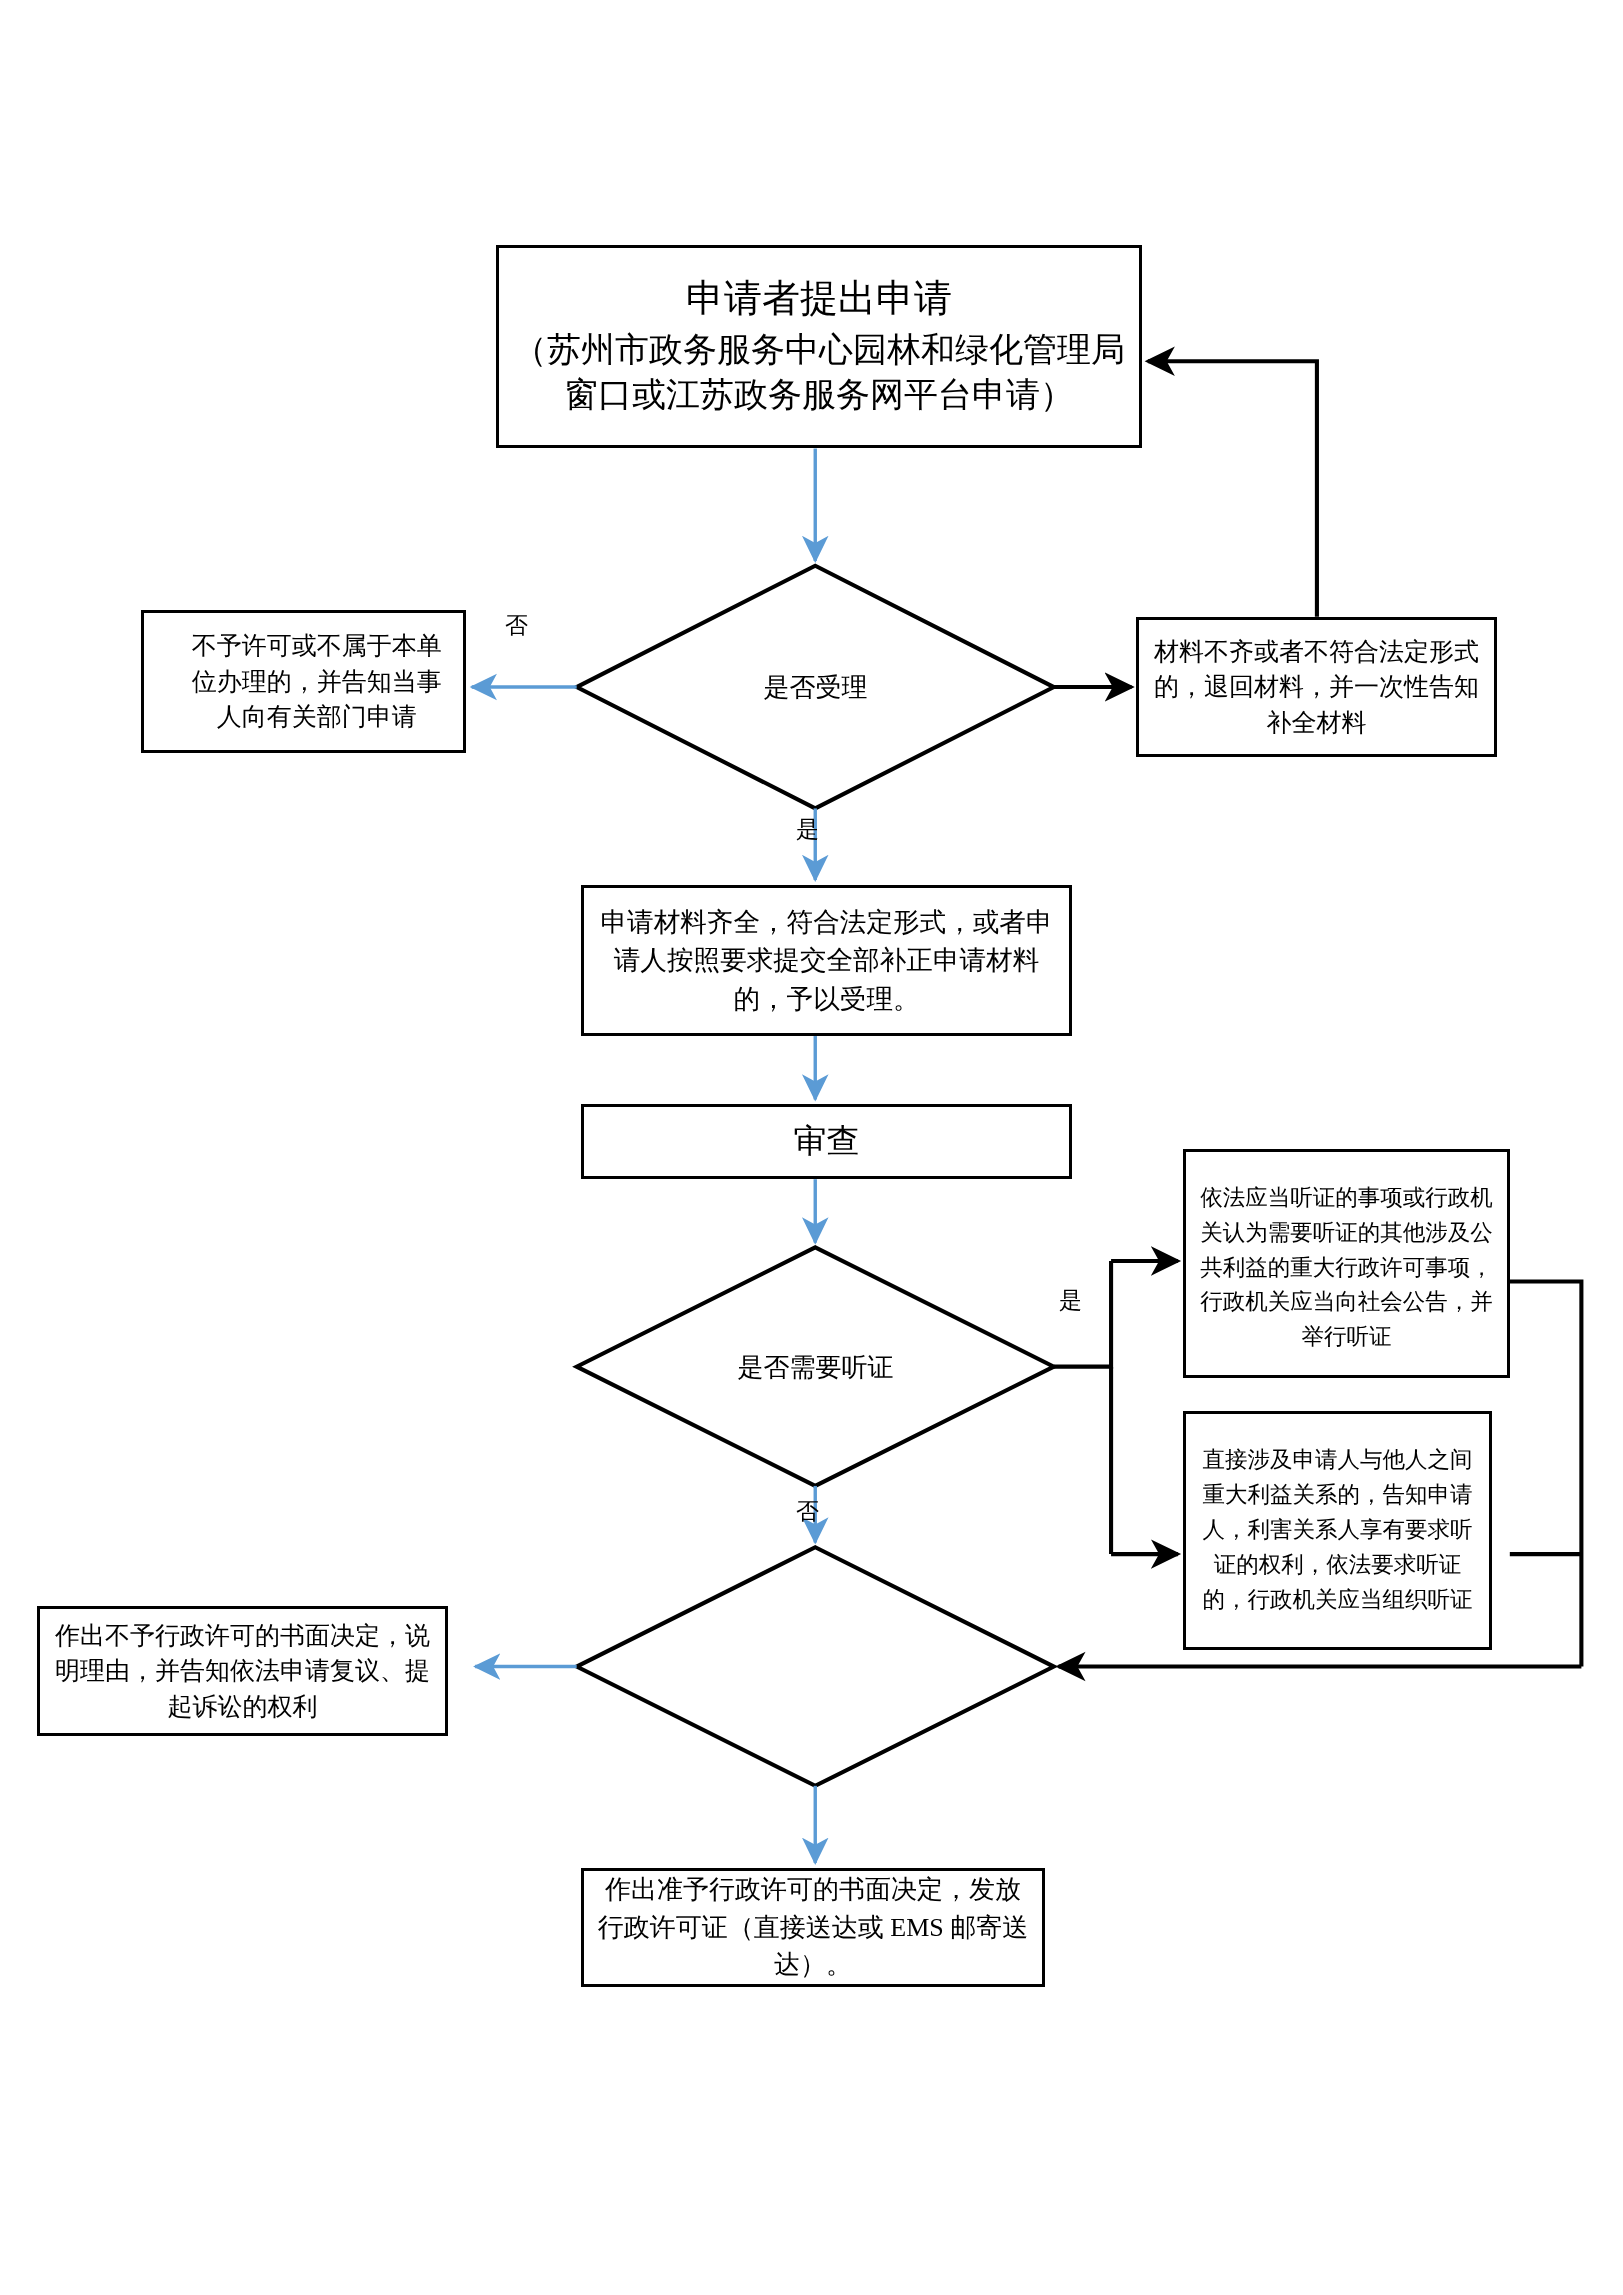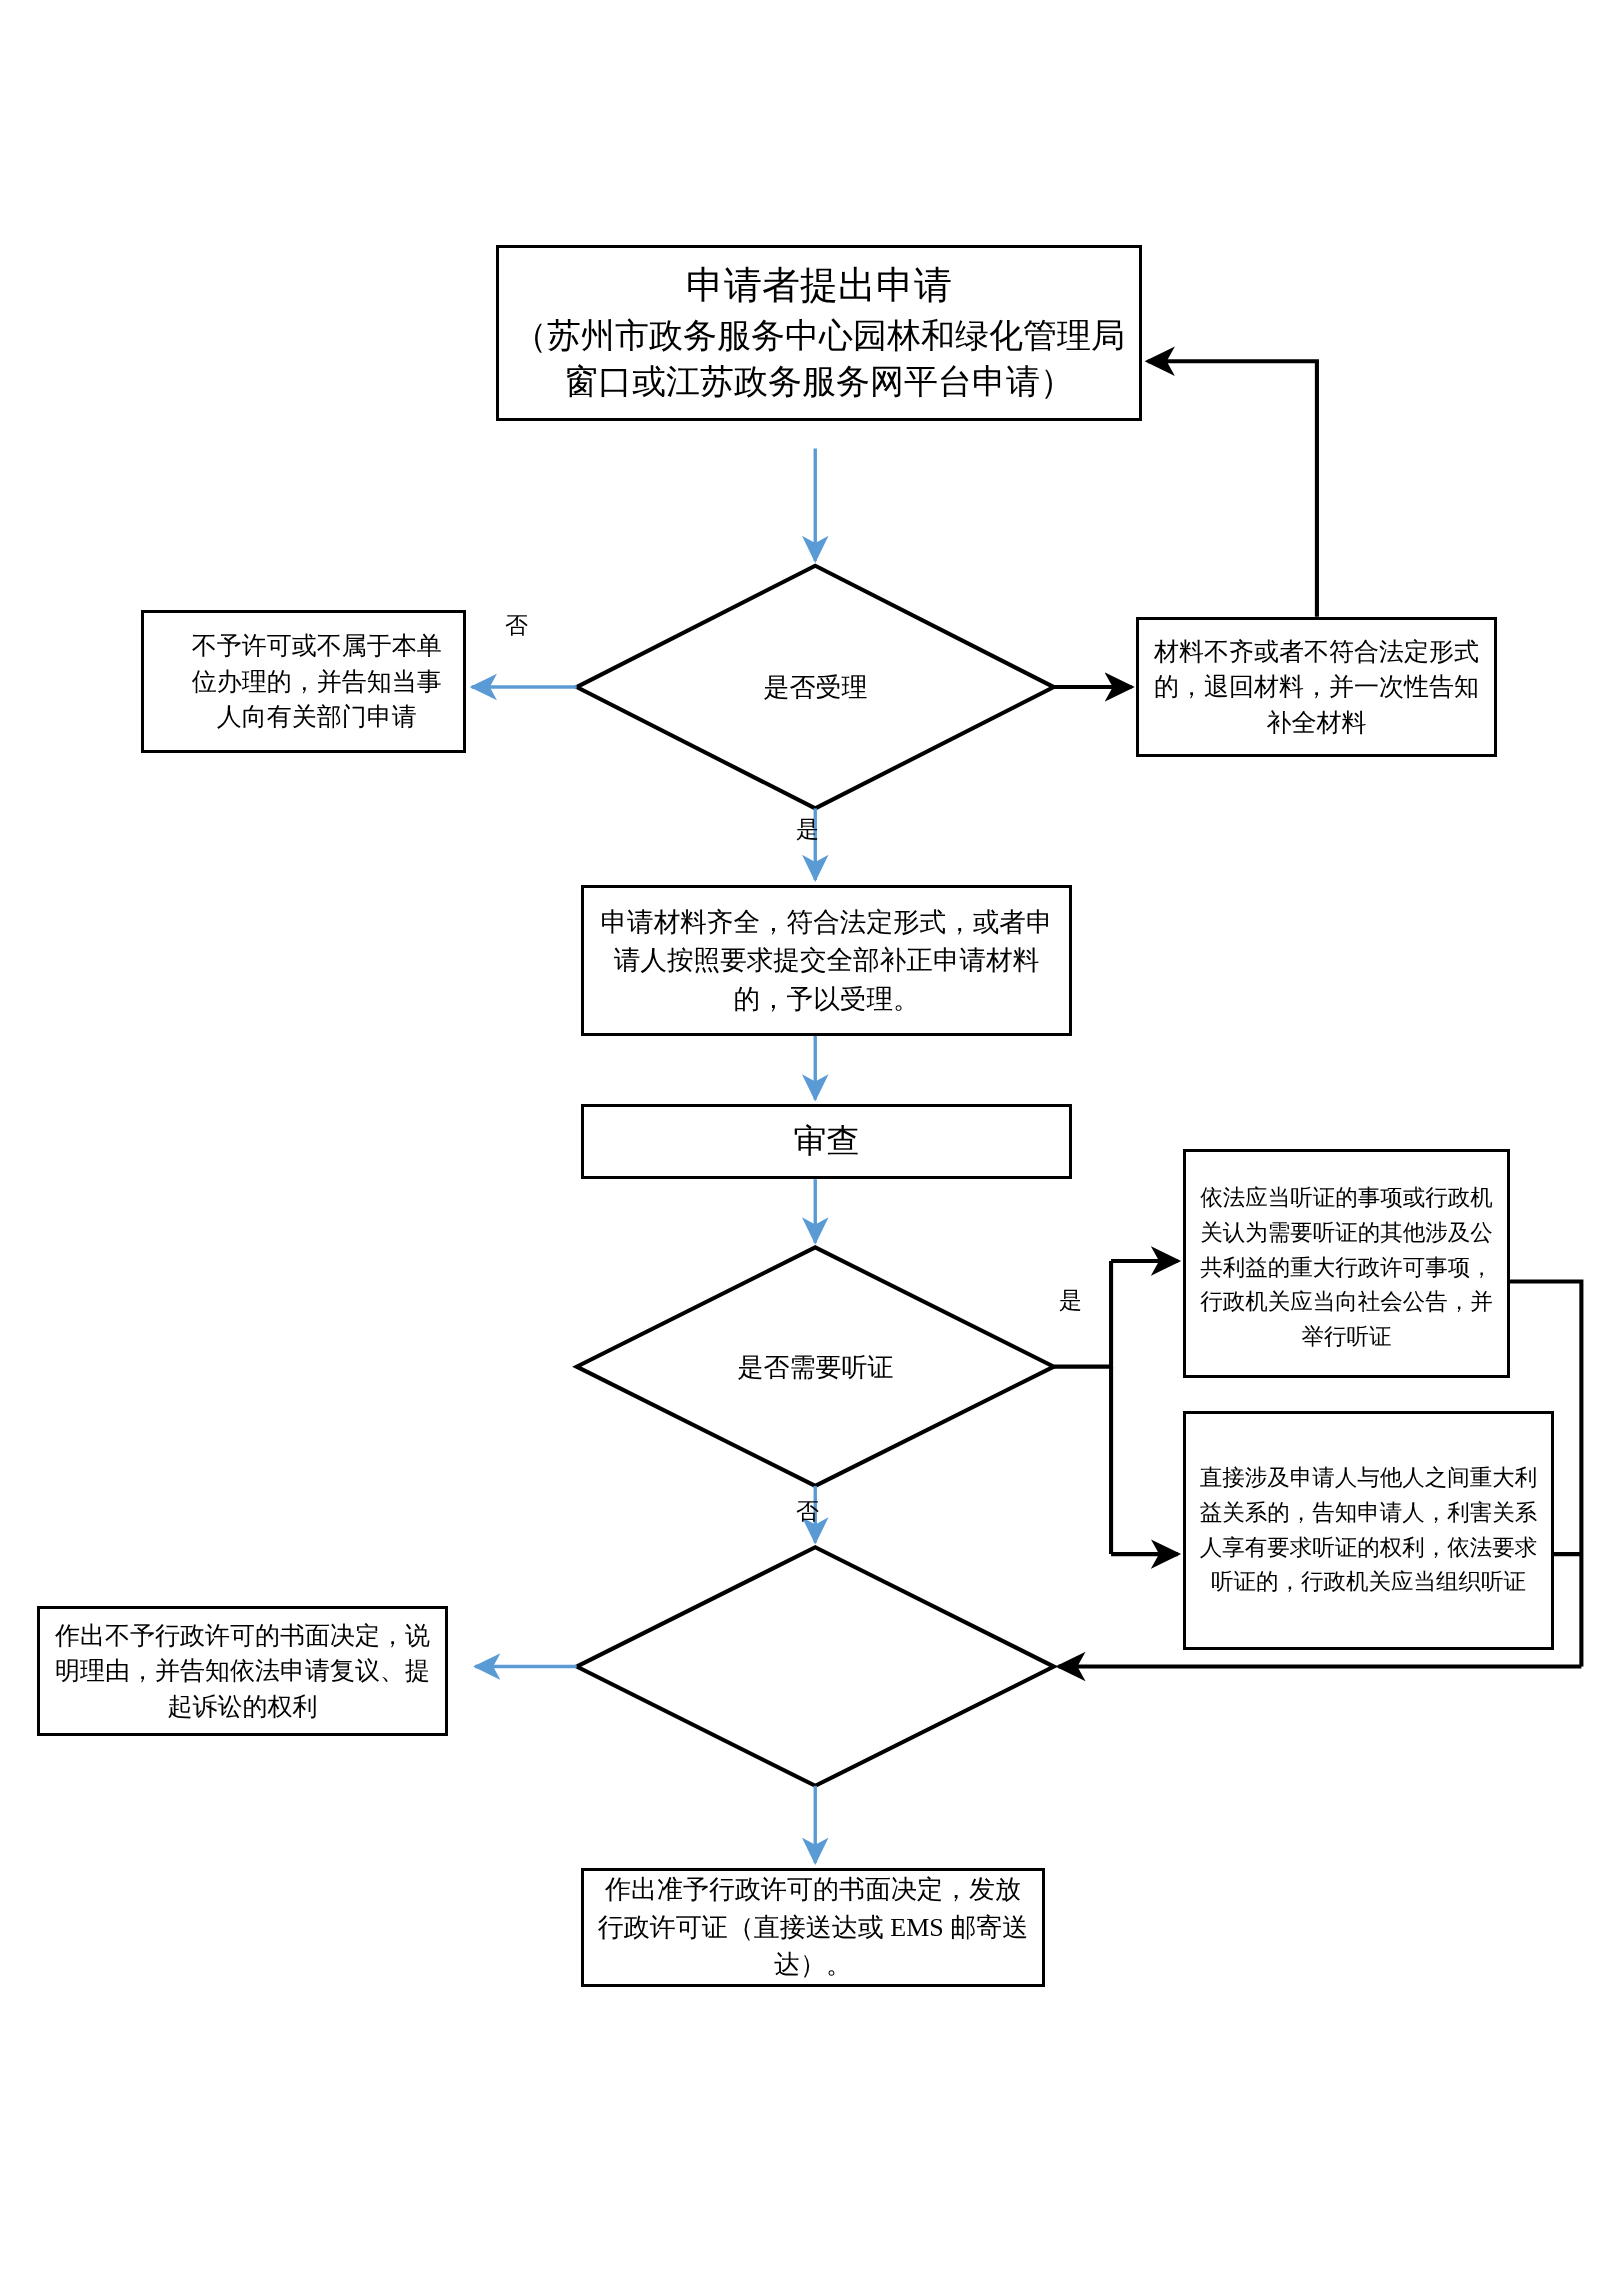--- a/index.html
+++ b/index.html
@@ -47,21 +47,21 @@
   }
   .edgelabel{
     position:absolute;
     font-size:23px;
     line-height:1;
     color:#000;
     z-index:4;
     background:transparent;
   }
   
-  #n-title{left:496px;top:245px;width:646px;height:176px;flex-direction:column;}
+  #n-title{left:496px;top:245px;width:646px;height:203px;flex-direction:column;}
   #n-title .t1{font-size:38px;line-height:1.25;margin-bottom:4.1px;}
   #n-title .t2{font-size:34px;line-height:1.34;}
 
   #d-accept{left:577px;top:566px;width:477px;height:243px;}
   #d-accept .dlabel{font-size:26px;}
 
   #n-reject-left{left:141px;top:610px;width:325px;height:143px;}
   #n-reject-left .txt{font-size:25px;line-height:1.42;padding-left:36px;}
 
   #n-incomplete{left:1136px;top:617px;width:361px;height:140px;}
@@ -72,21 +72,21 @@
 
   #n-review{left:581px;top:1104px;width:491px;height:75px;}
   #n-review .txt{font-size:33px;line-height:1.2;}
 
   #d-hearing{left:577px;top:1248px;width:477px;height:239px;}
   #d-hearing .dlabel{font-size:26px;}
 
   #n-hearing-public{left:1183px;top:1149px;width:327px;height:229px;}
   #n-hearing-public .txt{font-size:22.5px;line-height:1.55;margin-top:9px;}
 
-  #n-hearing-party{left:1183px;top:1411px;width:371px;height:239px;}
+  #n-hearing-party{left:1183px;top:1411px;width:309px;height:239px;}
   #n-hearing-party .txt{font-size:22.5px;line-height:1.55;}
 
   #d-permit{left:577px;top:1548px;width:477px;height:239px;}
   #d-permit .dlabel{font-size:26px;}
 
   #n-deny{left:37px;top:1606px;width:411px;height:130px;}
   #n-deny .txt{font-size:25px;line-height:1.42;}
 
   #n-grant{left:581px;top:1868px;width:464px;height:119px;}
   #n-grant .txt{font-size:26px;line-height:1.45;}

